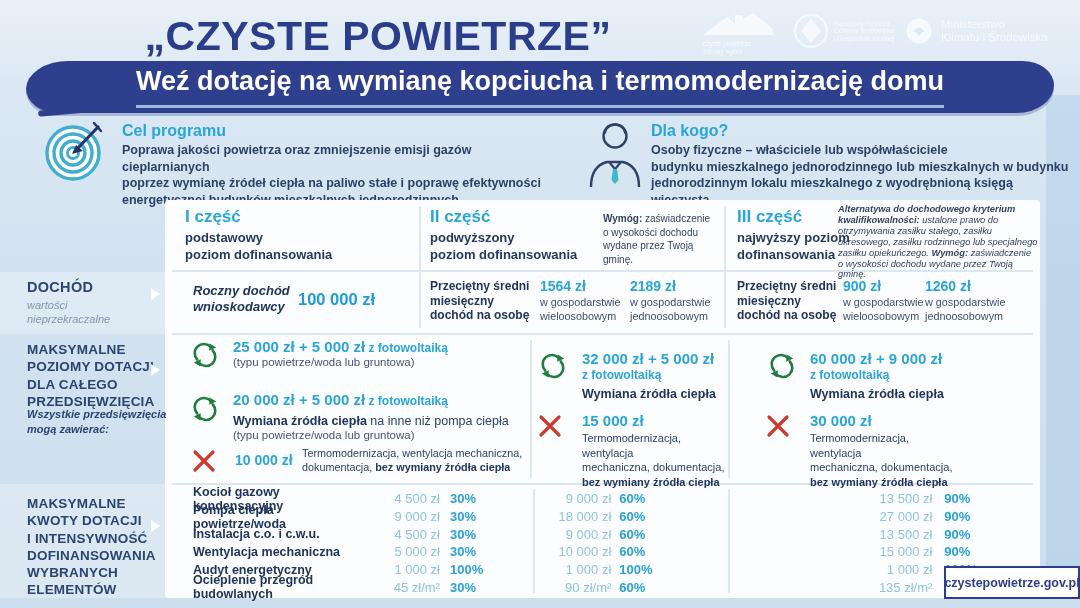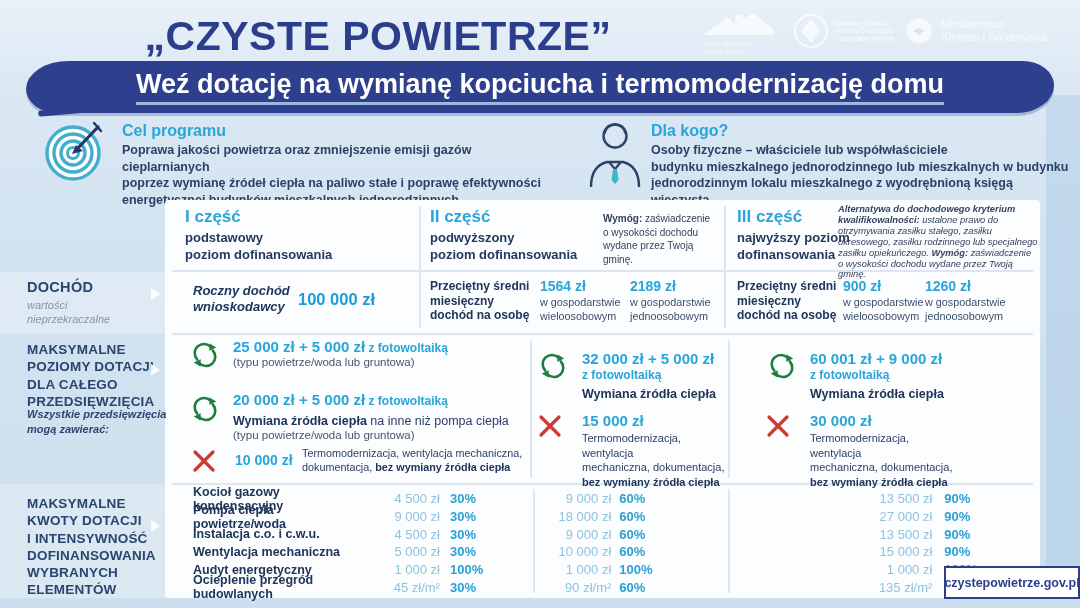--- a/index.html
+++ b/index.html
@@ -13,21 +13,21 @@
          color:#2c3e8b;letter-spacing:.5px;}
   .logos{opacity:.72;color:#fff;}
   .logo-txt{color:#fff;font-size:6.5px;line-height:7.5px;}
   .logo3-txt{color:#fff;font-size:11.5px;line-height:13.5px;font-weight:400;}
   .band{left:26px;top:61px;width:1028px;height:52px;background:#2e3f8d;
         border-radius:46px 34px 40px 34px / 30px 26px 30px 26px;
         display:flex;align-items:center;justify-content:center;
         box-shadow:0 3px 0 rgba(46,63,141,.28);}
   .band-streak{left:38px;top:105px;width:130px;height:6px;background:#2e3f8d;border-radius:3px;
         transform:rotate(-5deg);}
-  .subtitle{color:#ffffff;font-size:27px;font-weight:700;padding-bottom:2px;
+  .subtitle{color:#ffffff;font-size:27px;font-weight:700;padding-bottom:8px;
         border-bottom:3px solid #9db9dd;}
   
   .intro-title{font-size:16px;font-weight:700;color:#29a5d8;}
   .intro-text{font-size:12.5px;font-weight:600;color:#2c4166;line-height:16.5px;}
   
   .panel{left:165px;top:200px;width:875px;height:398px;background:#fcfdff;border-radius:4px;}
   .hline{height:1.5px;background:#dbe6f1;left:172px;width:861px;}
   .vline{width:1.5px;background:#dde8f2;}
   
   .part-name{font-size:17px;font-weight:700;color:#29a5d8;}
@@ -242,21 +242,21 @@
   <div class="abs p-note2 pre" style="left:582px;top:431px;width:150px;"><span>Termomodernizacja, wentylacja
 mechaniczna, dokumentacja,
 </span><b>bez wymiany źródła ciepła</b></div>
 
   <svg class="abs" style="left:768px;top:352px;" width="28" height="28" viewBox="0 0 28 28">
     <path d="M6.2 18.5 A 9 9 0 0 1 19.8 5.9" fill="none" stroke="#1e7c3c" stroke-width="2.6" stroke-linecap="round"></path>
     <polygon points="18.6,2.6 25.2,6.4 18.2,9.8" fill="#1e7c3c"></polygon>
     <path d="M21.8 9.5 A 9 9 0 0 1 8.2 22.1" fill="none" stroke="#1e7c3c" stroke-width="2.6" stroke-linecap="round"></path>
     <polygon points="9.4,25.4 2.8,21.6 9.8,18.2" fill="#1e7c3c"></polygon>
   </svg>
-  <div class="abs amt" style="left:810px;top:350px;">60 001 zł + 9 000 zł</div>
+  <div class="abs amt" style="left:810px;top:350px;">60 000 zł + 9 000 zł</div>
   <div class="abs pv" style="left:810px;top:368px;">z fotowoltaiką</div>
   <div class="abs p-bold" style="left:810px;top:387px;">Wymiana źródła ciepła</div>
   <svg class="abs" style="left:766px;top:414px;" width="24" height="24" viewBox="0 0 24 24">
     <line x1="3" y1="3" x2="21" y2="21" stroke="#cd3a30" stroke-width="3.2" stroke-linecap="round"></line>
     <line x1="21" y1="3" x2="3" y2="21" stroke="#cd3a30" stroke-width="3.2" stroke-linecap="round"></line>
   </svg>
   <div class="abs amt" style="left:810px;top:412px;">30 000 zł</div>
   <div class="abs p-note2 pre" style="left:810px;top:431px;width:150px;"><span>Termomodernizacja, wentylacja
 mechaniczna, dokumentacja,
 </span><b>bez wymiany źródła ciepła</b></div>

